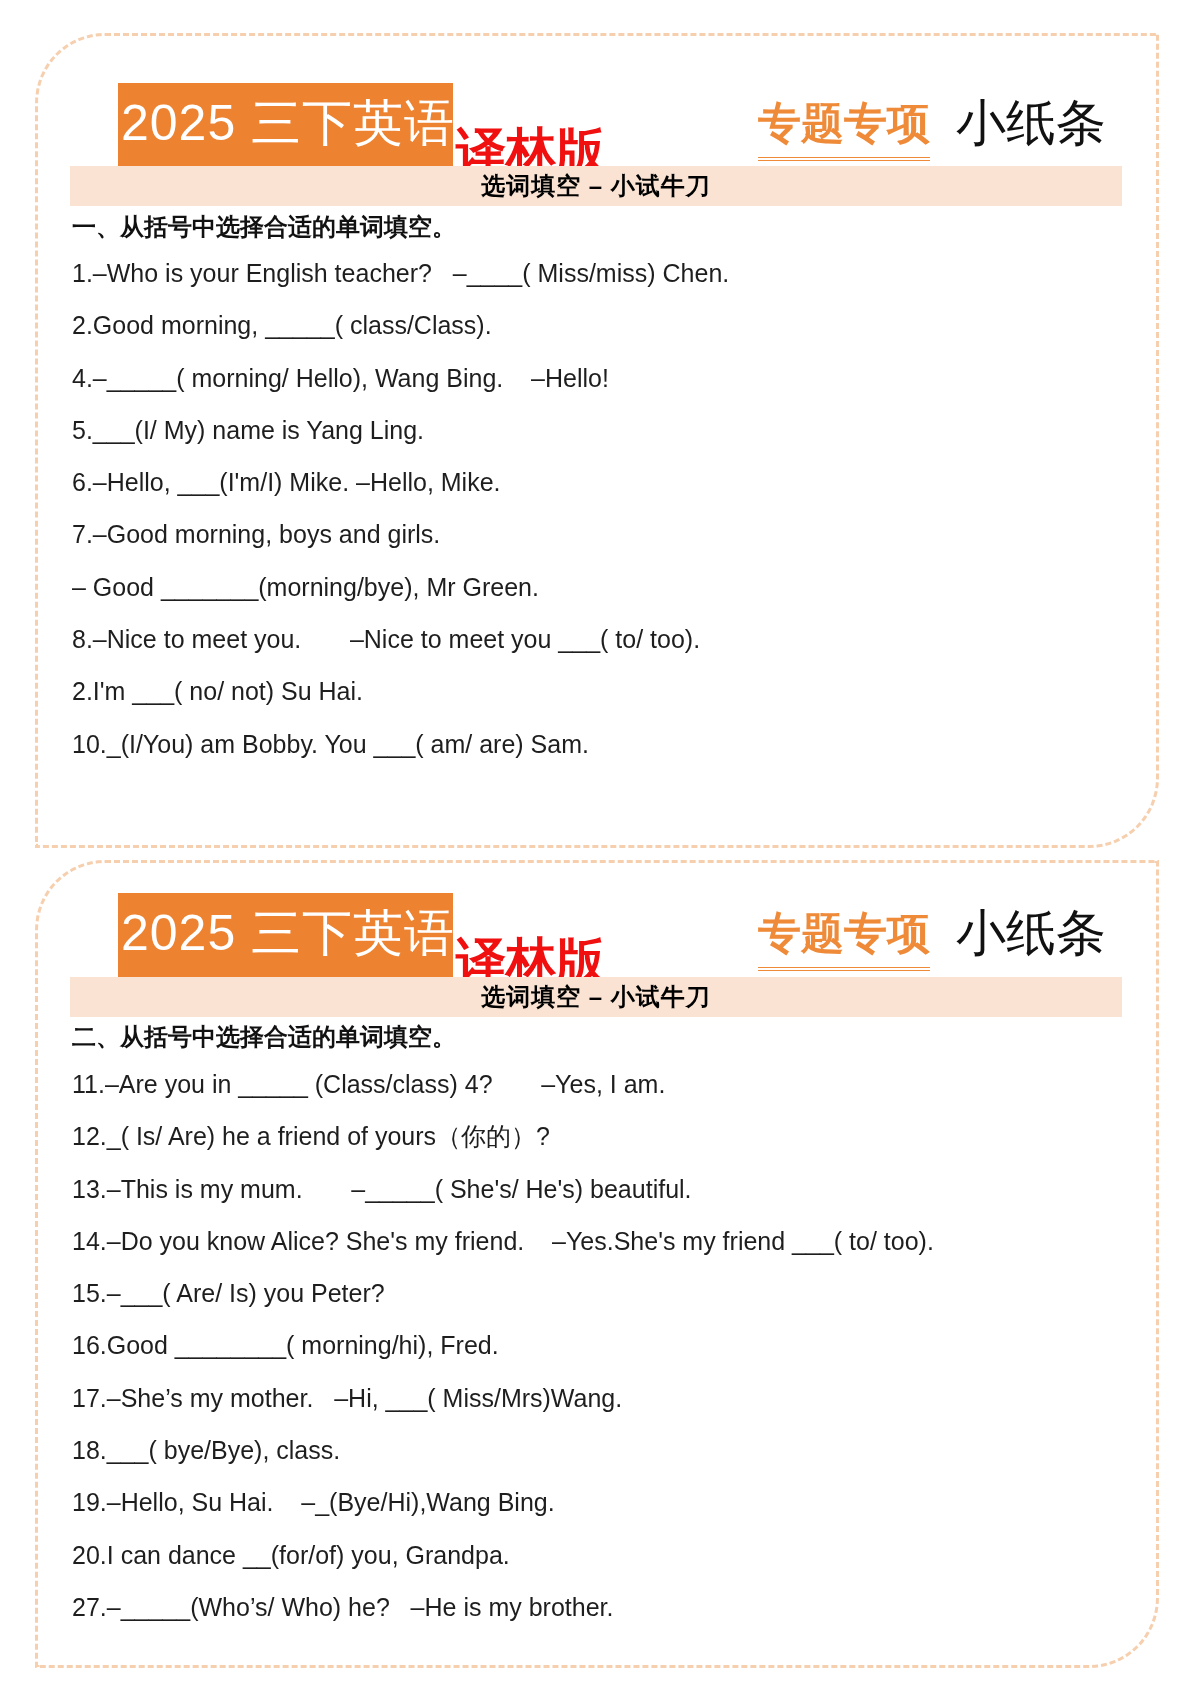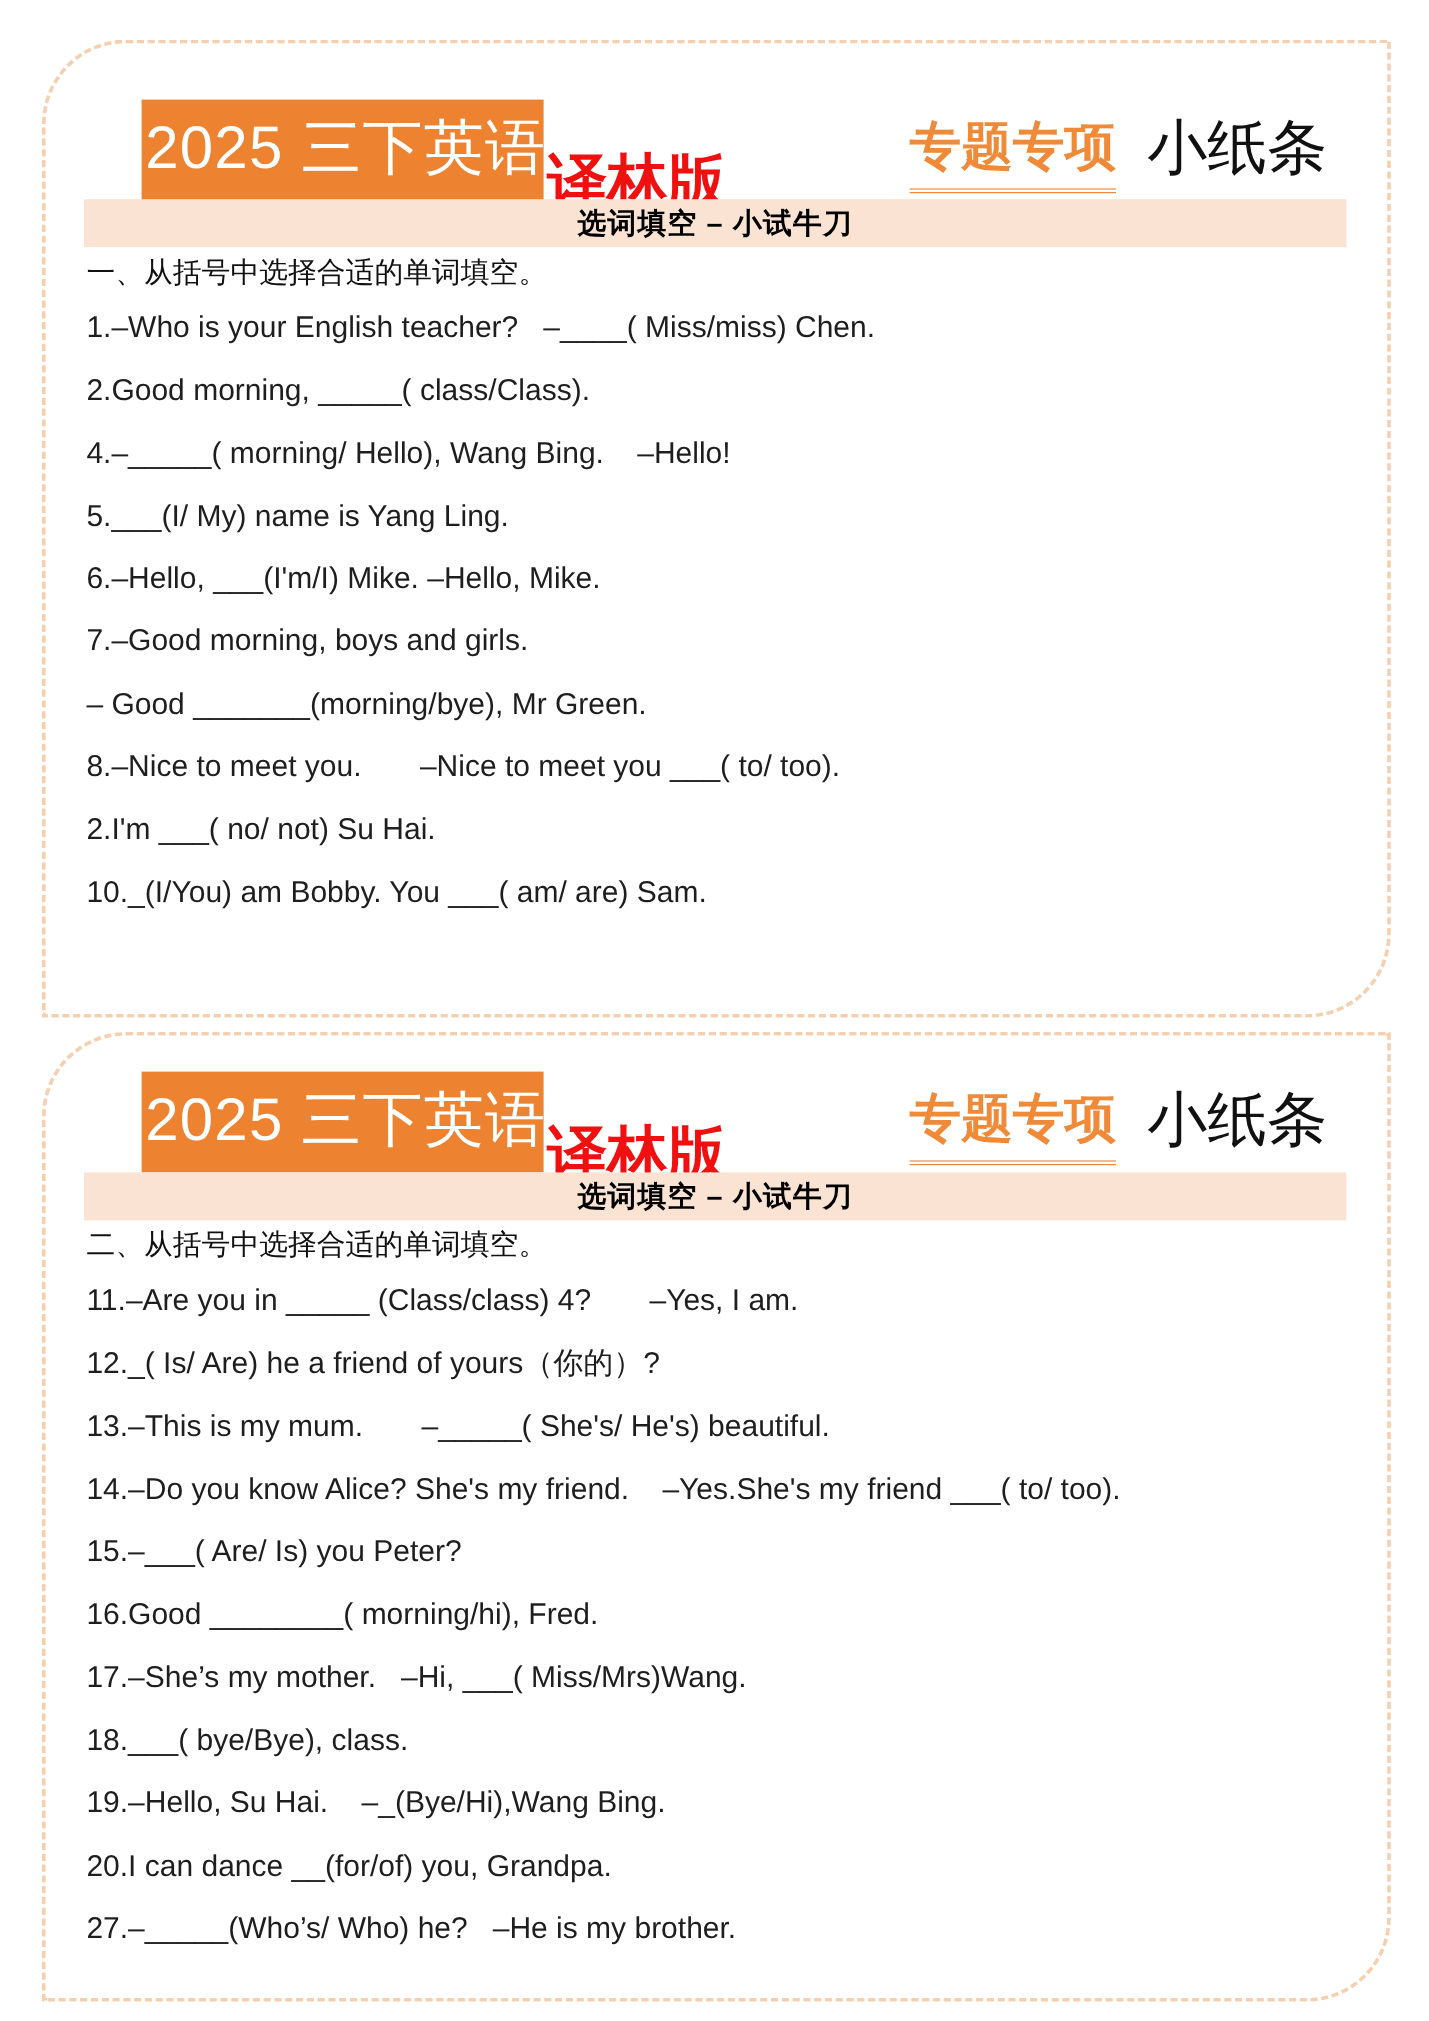--- a/index.html
+++ b/index.html
@@ -45,21 +45,21 @@
     }
     .subtitle-bar {
       position: absolute; left: 32px; top: 130px; width: 1052px; height: 40px;
       background: #fae3d3;
     }
     .subtitle-text {
       position: absolute; left: 0; right: 0; top: 4px; text-align: center;
       font-size: 24px; font-weight: bold; color: #000000; letter-spacing: 1px;
     }
     .section-heading {
-      position: absolute; left: 34px; top: 175px; font-size: 24px; font-weight: normal;
+      position: absolute; left: 34px; top: 175px; font-size: 24px; font-weight: bold;
       color: #111; white-space: nowrap;
     }
     .questions {
       position: absolute; left: 34px; top: 222px; list-style: none; margin: 0; padding: 0;
     }
     .questions li {
       height: 52.3px; font-size: 25px; line-height: 30px; white-space: pre;
       color: #1e1e1e;
     }
   </style>

